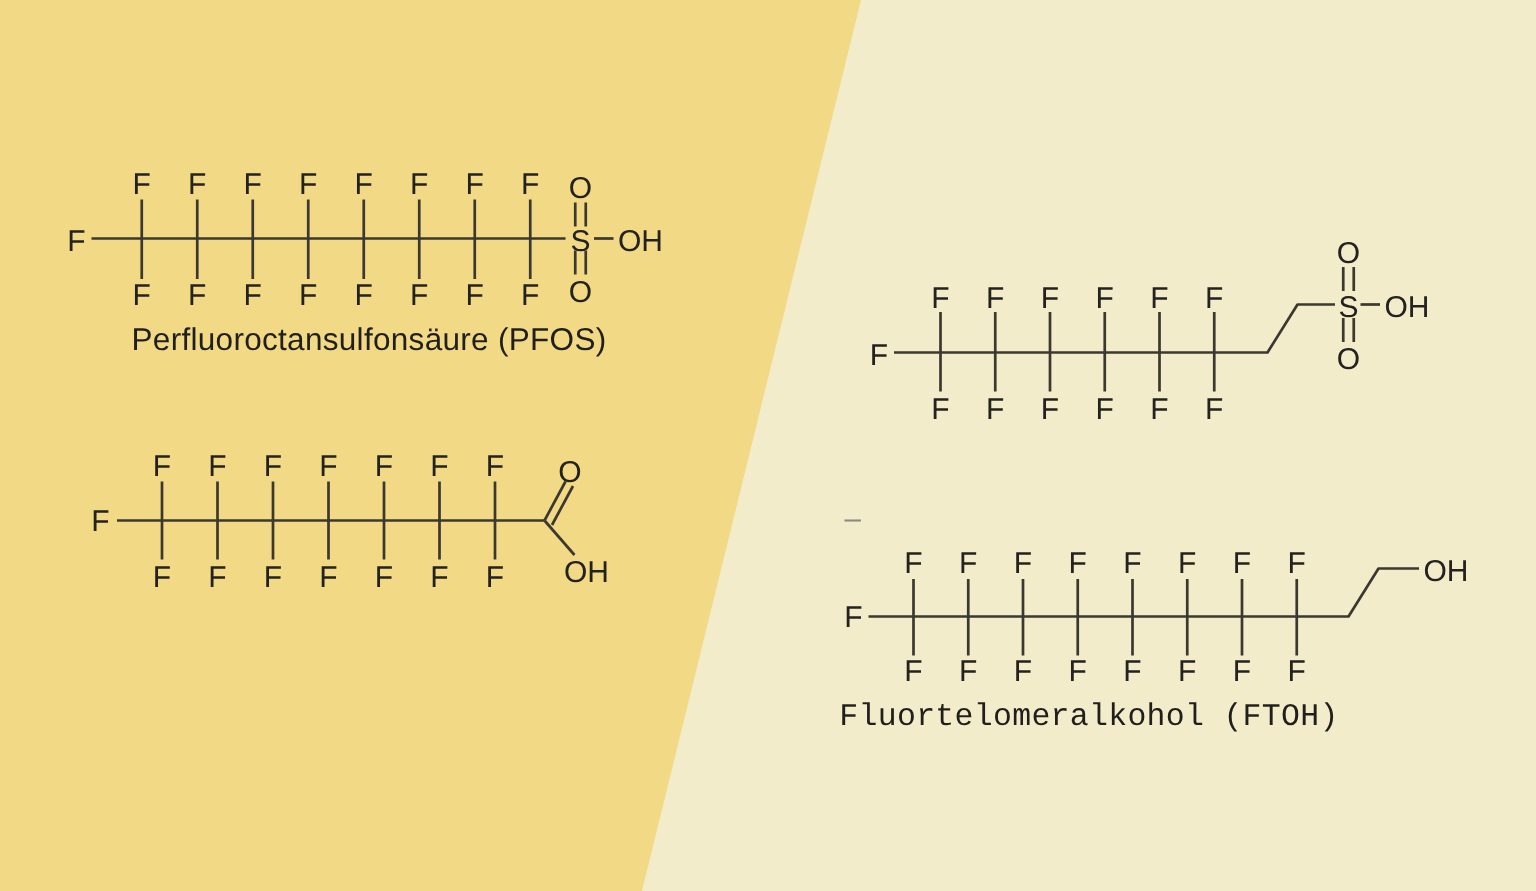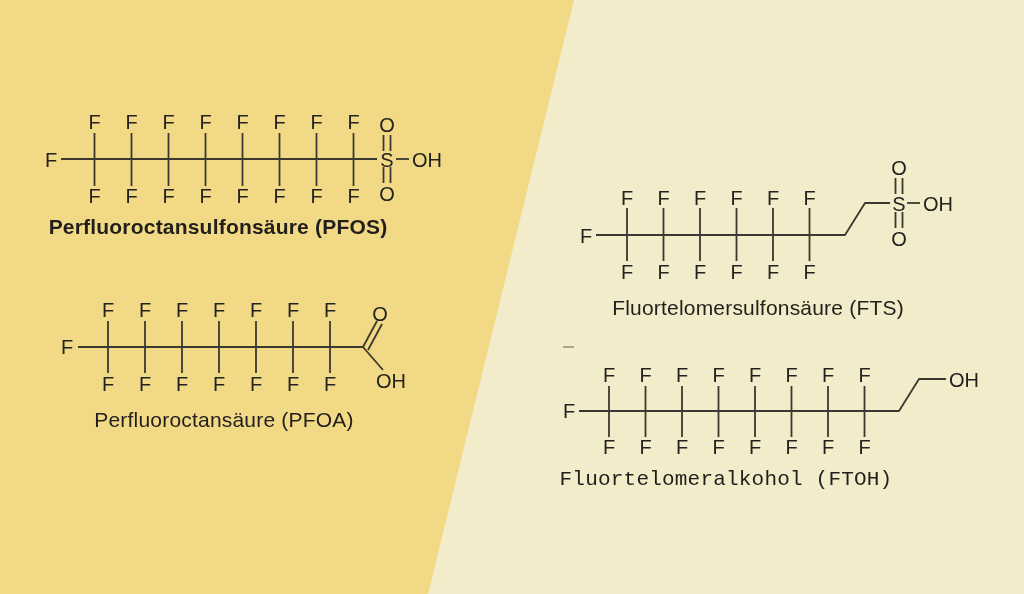--- a/index.html
+++ b/index.html
@@ -155,17 +155,15 @@
         <line x1="828" y1="386" x2="828" y2="437" stroke="#3a382f" stroke-width="1.8" stroke-linecap="butt"></line>
         <text x="828" y="382" text-anchor="middle" class="atom">F</text>
         <text x="828" y="454" text-anchor="middle" class="atom">F</text>
         <line x1="864.5" y1="386" x2="864.5" y2="437" stroke="#3a382f" stroke-width="1.8" stroke-linecap="butt"></line>
         <text x="864.5" y="382" text-anchor="middle" class="atom">F</text>
         <text x="864.5" y="454" text-anchor="middle" class="atom">F</text>
         <text x="949" y="387" text-anchor="start" class="atom">OH</text>
       </g>
     </svg>
 
-  <div class="mol-label" style="left: 218px; top: 227px; font-weight: bold;">Perfluoroctansulfonsäure (PFOS)</div>
-  <div class="mol-label" style="left: 224px; top: 420px;">Perfluoroctansäure (PFOA)</div>
-  <div class="mol-label" style="left: 758px; top: 308px;">Fluortelomersulfonsäure (FTS)</div>
+  <div class="mol-label" style="left: 246px; top: 227px;">Perfluoroctansulfonsäure (PFOS)</div>
   <div class="mol-label" style="left: 726px; top: 479px; font-family: Liberation Mono, monospace;">Fluortelomeralkohol (FTOH)</div>
 </div>
 
 </body></html>

